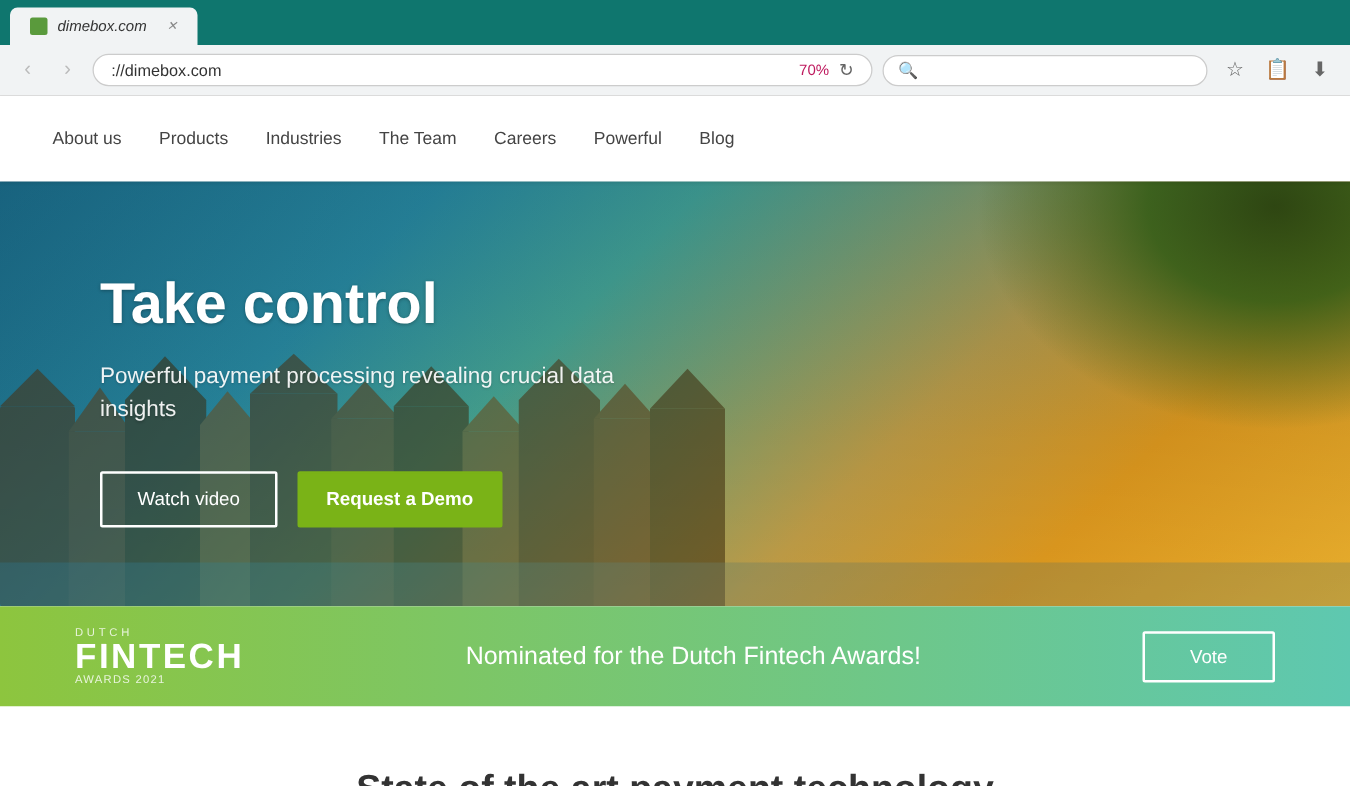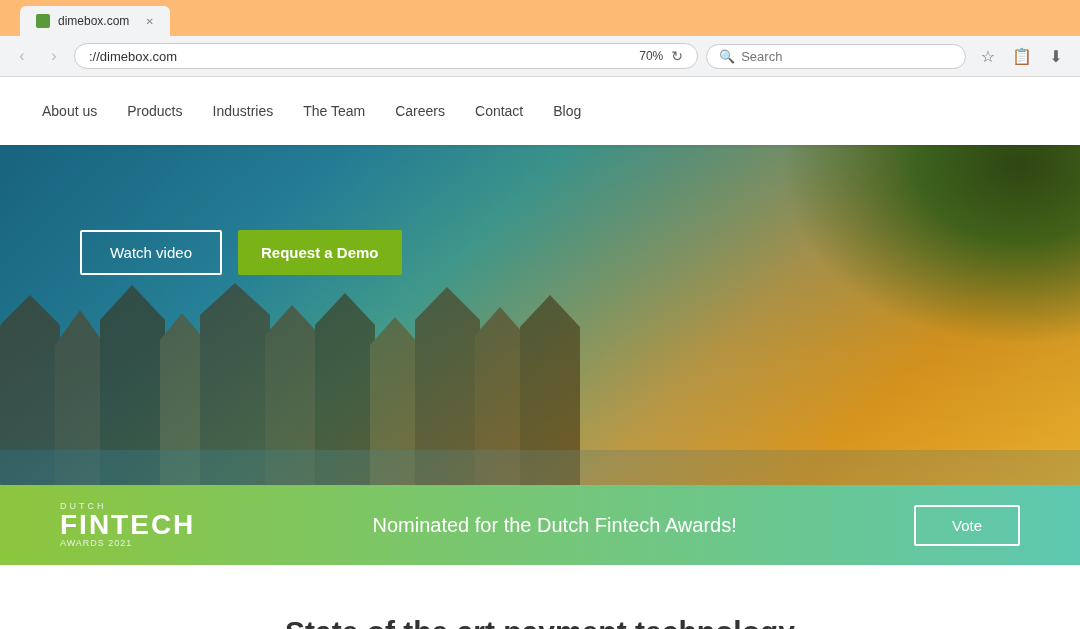--- a/index.html
+++ b/index.html
@@ -6,23 +6,24 @@
     body { font-family: Arial, sans-serif; width: 1080px; overflow-x: hidden; background: #fff; }
 
     
     .browser-chrome {
       background: #f1f3f4;
       border-bottom: 1px solid #ddd;
     }
     .browser-tabs {
       display: flex;
       align-items: center;
-      padding: 6px 20px 0;
-      background: #fdba74;
+      padding: 6px 8px 0;
+      background: #0f766e;
       height: 36px;
+      font-style: italic;
     }
     .browser-tab {
       background: #f1f3f4;
       border-radius: 6px 6px 0 0;
       padding: 6px 16px;
       font-size: 12px;
       color: #333;
       display: flex;
       align-items: center;
       gap: 8px;
@@ -65,21 +66,21 @@
       border-radius: 20px;
       padding: 4px 14px;
       font-size: 13px;
       display: flex;
       align-items: center;
       gap: 8px;
     }
     .address-url { color: #333; font-size: 13px; flex: 1; }
     .zoom-badge {
       background: transparent;
-      color: #404040;
+      color: #be185d;
       font-size: 12px;
       border: none;
       cursor: pointer;
     }
     .reload-btn {
       color: #666;
       font-size: 14px;
       cursor: pointer;
     }
     .toolbar-icons {
@@ -319,41 +320,40 @@
     <button class="nav-btn" disabled="">›</button>
 
     <div class="address-bar">
       <span class="address-url">://dimebox.com</span>
       <span class="zoom-badge">70%</span>
       <span class="reload-btn">↻</span>
     </div>
 
     <div class="search-wrapper">
       <span class="search-icon-sm">🔍</span>
-      <input type="text" placeholder="Search" style="">
     </div>
 
     <div class="toolbar-icons">
       <div class="toolbar-icon">☆</div>
       <div class="toolbar-icon">📋</div>
       <div class="toolbar-icon">⬇</div>
     </div>
   </div>
 </div>
 
 <div class="site-wrapper">
 
   <nav class="site-nav">
     <ul class="nav-links">
       <li><a href="#">About us</a></li>
       <li><a href="#">Products</a></li>
       <li><a href="#">Industries</a></li>
       <li><a href="#">The Team</a></li>
       <li><a href="#">Careers</a></li>
-      <li><a href="#">Contact</a></li>
+      <li><a href="#">Powerful</a></li>
       <li><a href="#">Blog</a></li>
     </ul>
   </nav>
 
   <section class="hero">
     <div class="hero-bg"></div>
     <div class="hero-overlay"></div>
     <div class="hero-tree"></div>
 
     <svg style="position:absolute;bottom:0;left:0;width:100%;height:220px;opacity:0.55;" viewBox="0 0 1080 220" preserveAspectRatio="xMidYMax meet">
@@ -377,20 +377,22 @@
       <rect x="415" y="55" width="65" height="165" fill="#4a3010"></rect>
       <polygon points="415,55 447,22 480,55" fill="#4a3010"></polygon>
       <rect x="475" y="70" width="50" height="150" fill="#5a3a14"></rect>
       <polygon points="475,70 500,42 525,70" fill="#5a3a14"></polygon>
       <rect x="520" y="62" width="60" height="158" fill="#3d2a0a"></rect>
       <polygon points="520,62 550,30 580,62" fill="#3d2a0a"></polygon>
 
       <rect x="0" y="185" width="1080" height="35" fill="#3a6a7a" opacity="0.4"></rect>
     </svg>
     <div class="hero-content">
+      <h1 class="hero-title">Take control</h1>
+      <p class="hero-subtitle">Powerful payment processing revealing crucial data insights</p>
       <div class="hero-buttons">
         <button class="btn-watch">Watch video</button>
         <button class="btn-demo">Request a Demo</button>
       </div>
     </div>
   </section>
 
   <div class="fintech-banner">
     <div class="fintech-logo">
       <span class="fintech-dutch">DUTCH</span>

